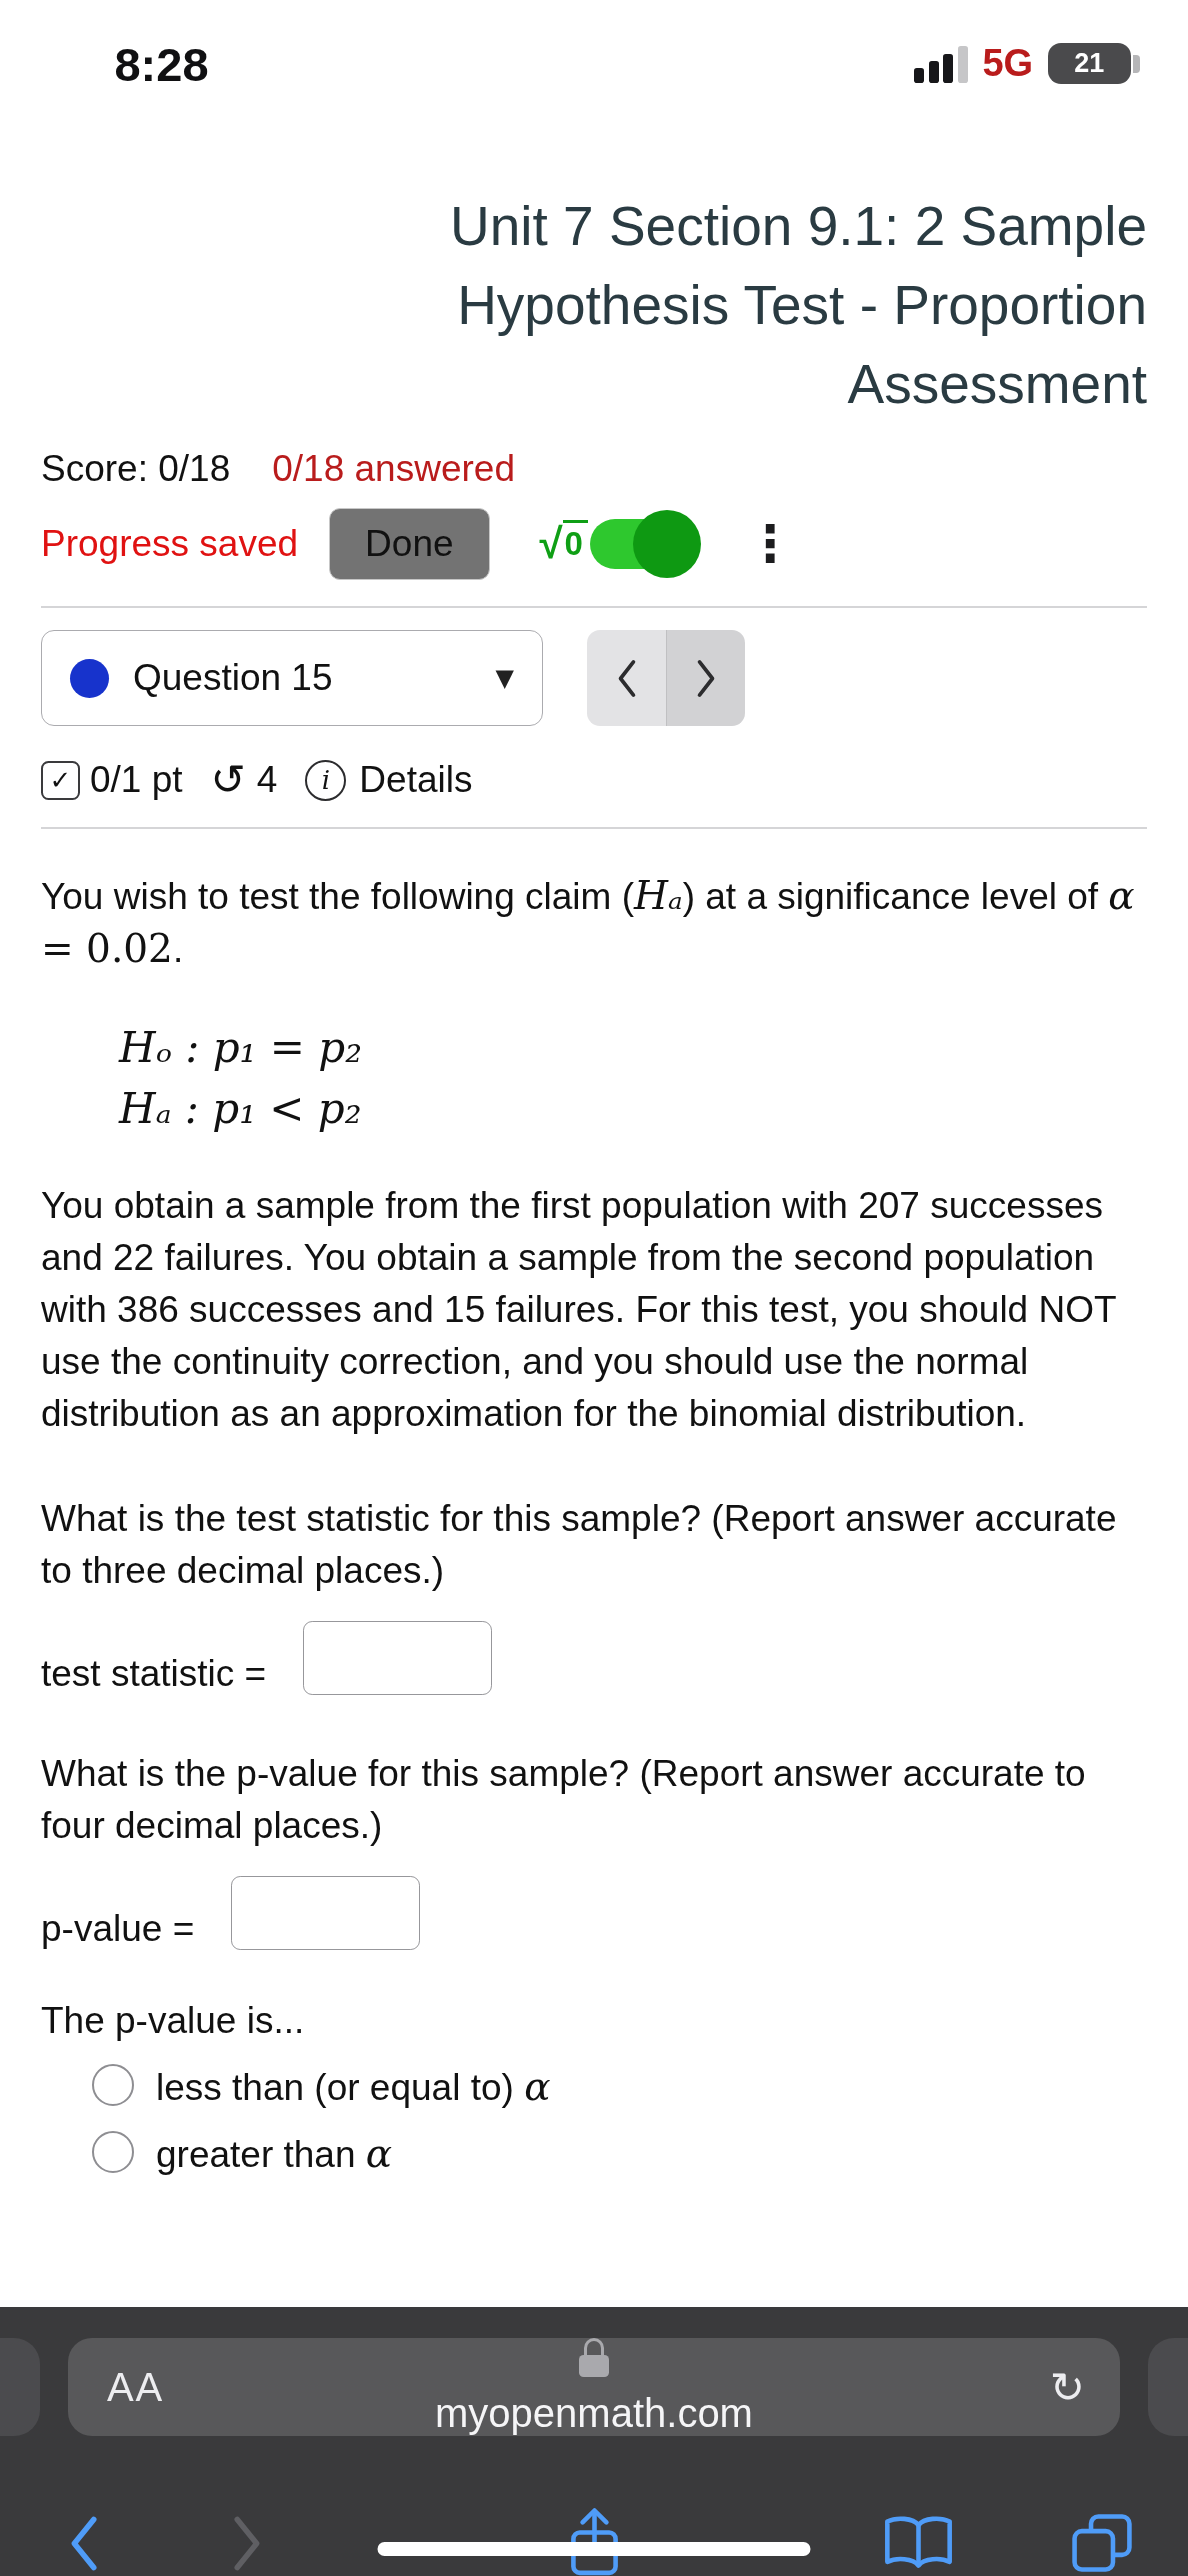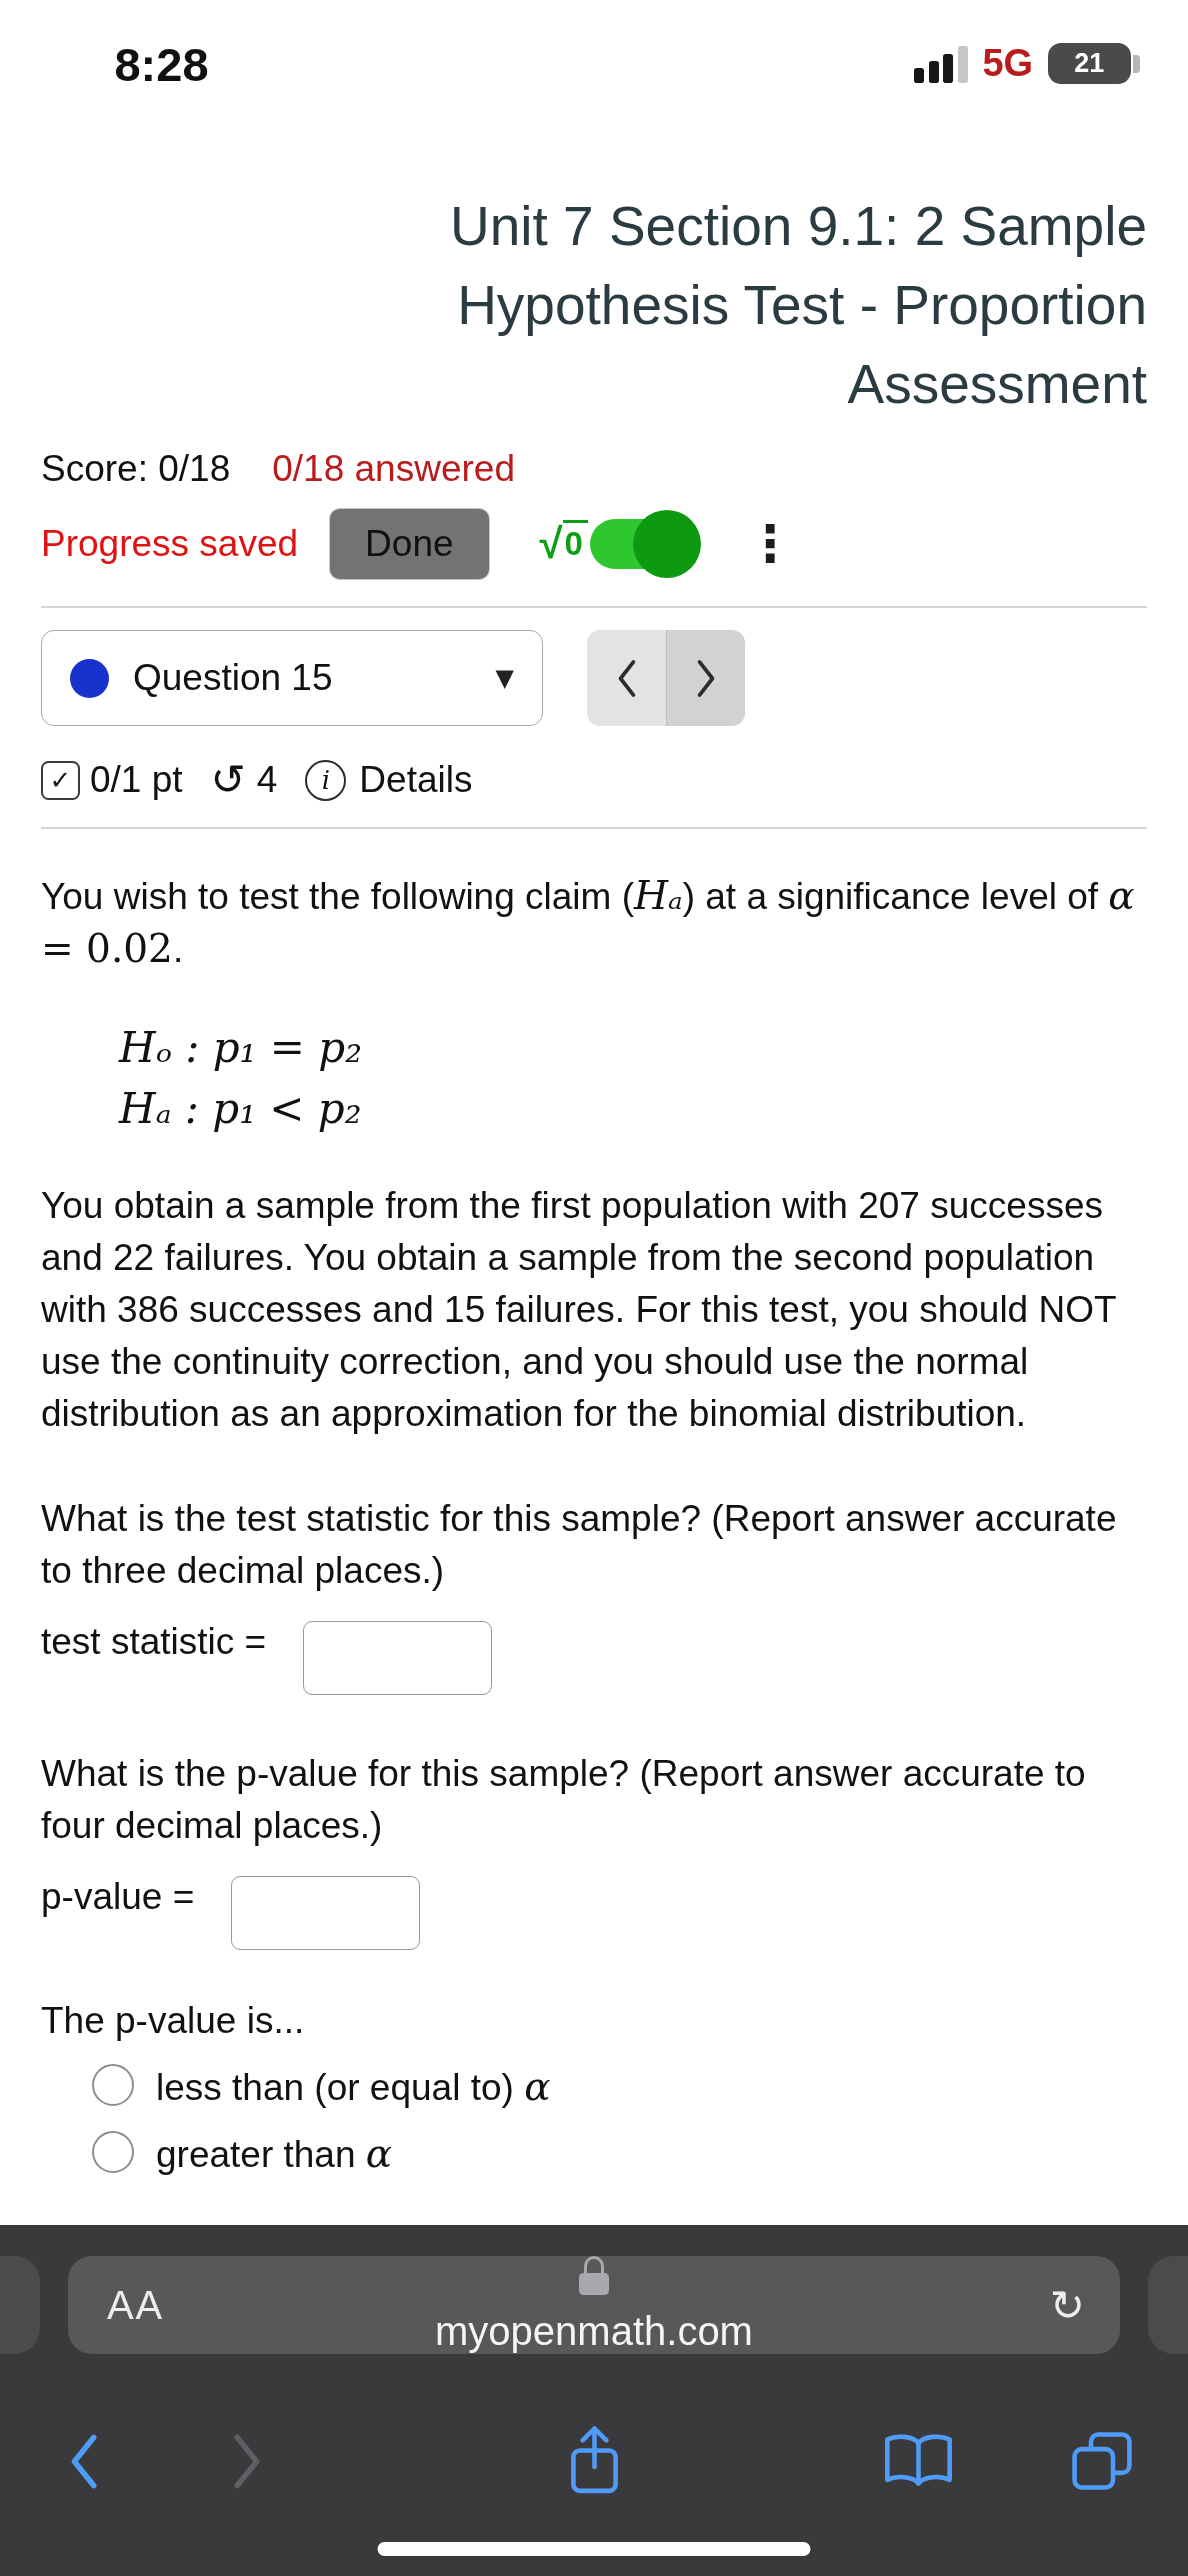--- a/index.html
+++ b/index.html
@@ -64,29 +64,29 @@
              display:flex; align-items:center; justify-content:center; font-size:26px;
              font-family:"DejaVu Serif",serif; font-style:italic; margin-left:28px; }
   .details { margin-left:13px; }
   
   .para { margin-top:41px; font-size:37px; line-height:52px; }
   .mi { font-family:"DejaVu Serif",serif; font-style:italic; font-size:39px; }
   .mu { font-family:"DejaVu Serif",serif; font-size:39px; }
   .hyp { margin-top:41px; margin-left:78px; font-family:"DejaVu Serif",serif; font-style:italic;
          font-size:42px; line-height:61px; }
   .qtext { margin-top:53px; font-size:37px; line-height:52px; }
-  .ansrow { margin-top:24px; display:flex; align-items:flex-start; font-size:37px;gap:20px; }
+  .ansrow { margin-top:24px; display:flex; align-items:flex-end; font-size:37px;gap:20px; }
   .answer-input { margin-left:16.6px; width:189px; height:74px; border:1.8px solid #97979b;
                   border-radius:9.2px; font-size:35px; padding:0 14.7px; background:#fff;
                   font-family:"Liberation Sans",sans-serif; }
   .prompt { margin-top:50px; font-size:37px; }
   .radio-row { margin-top:22px; margin-left:51px; display:flex; align-items:flex-start; gap:22px; font-size:37px; }
   .radio { width:42px; height:42px; border:2.8px solid #8e8e92; border-radius:50%; background:#fff; flex:none; }
   
-  .chrome { position:absolute; left:0; bottom:0; width:1188px; height:351px; background:#3a3a3c; }
+  .chrome { position:absolute; left:0; bottom:0; width:1188px; height:269px; background:#3a3a3c; }
   .tab-fragment { position:absolute; top:31px; width:88px; height:98px; border-radius:26px; background:#4b4b4e; }
   .tab-fragment.left { left:-48px; }
   .tab-fragment.right { right:-48px; }
   .url-bar { position:absolute; top:31px; left:68px; right:68px; height:98px; border-radius:24px;
              background:#58585a; display:flex; align-items:center; }
   .reader { position:absolute; left:39px; font-size:40px; color:#ededf0; letter-spacing:1.8px; }
   .url-center { position:absolute; left:0; right:0; display:flex; align-items:center; justify-content:center; gap:14.7px;flex-direction:column; }
   .lock { position:relative; width:29.5px; height:39px; display:inline-block; }
   .lock .shackle { position:absolute; top:0; left:4.6px; width:20px; height:20px;
                    border:3.7px solid #a9a9ad; border-bottom:none; border-radius:10px 10px 0 0; display:block; }

